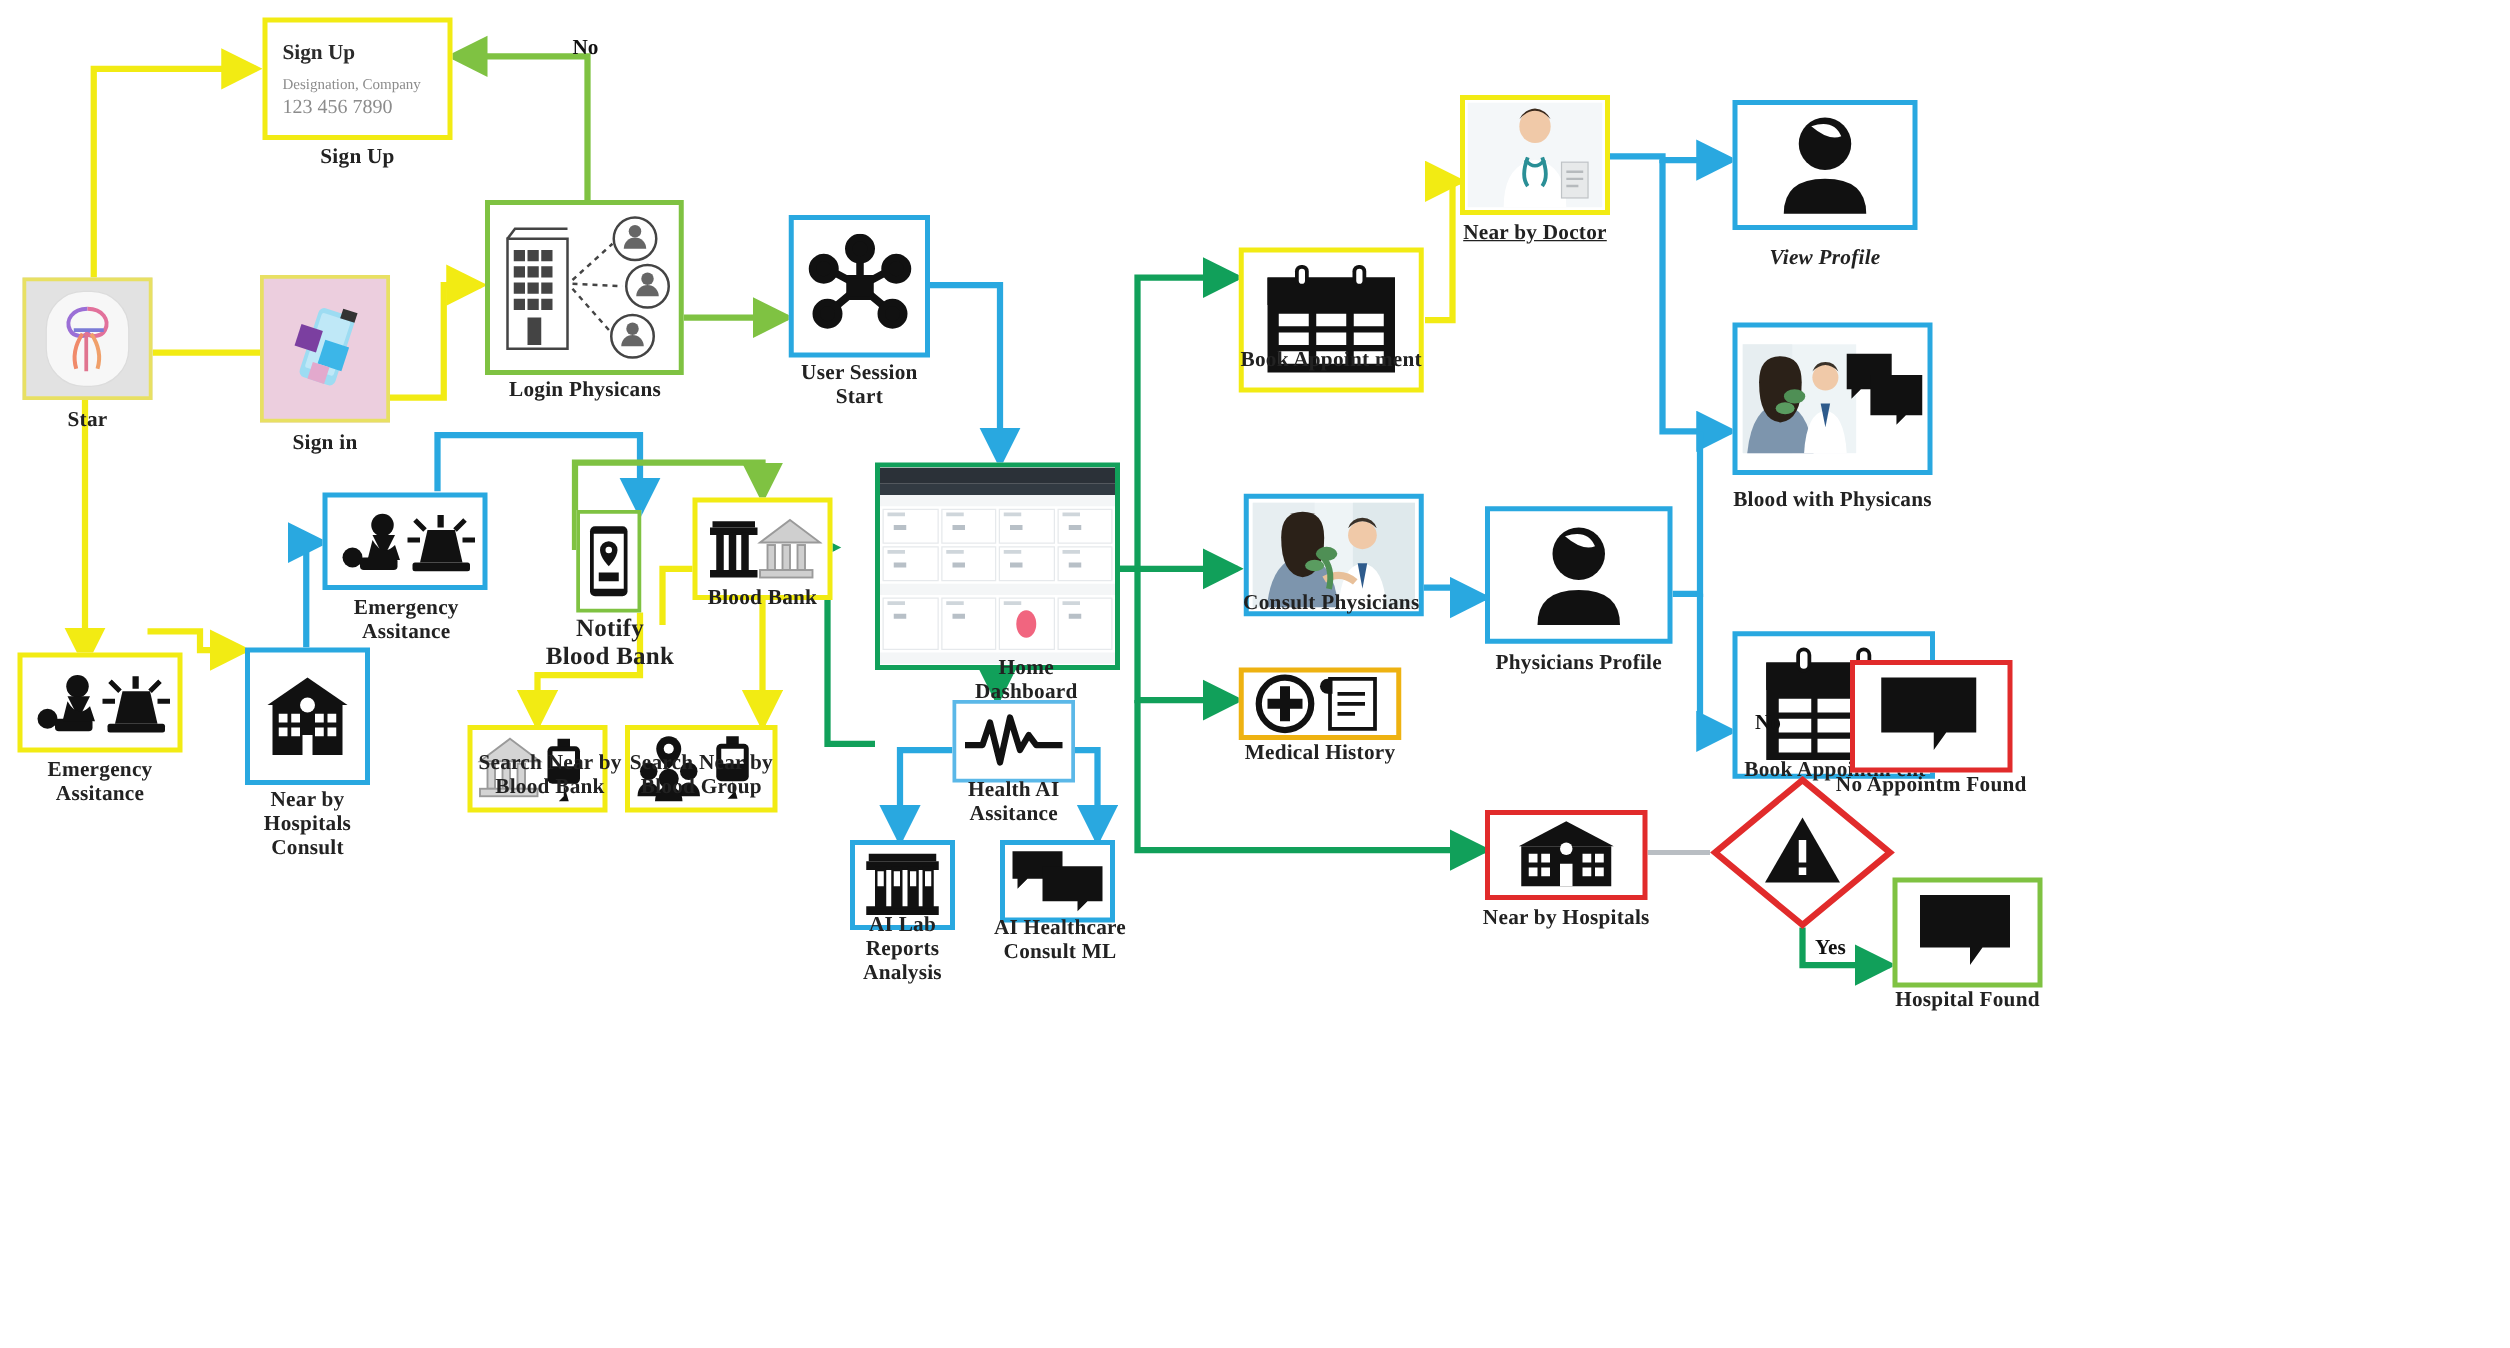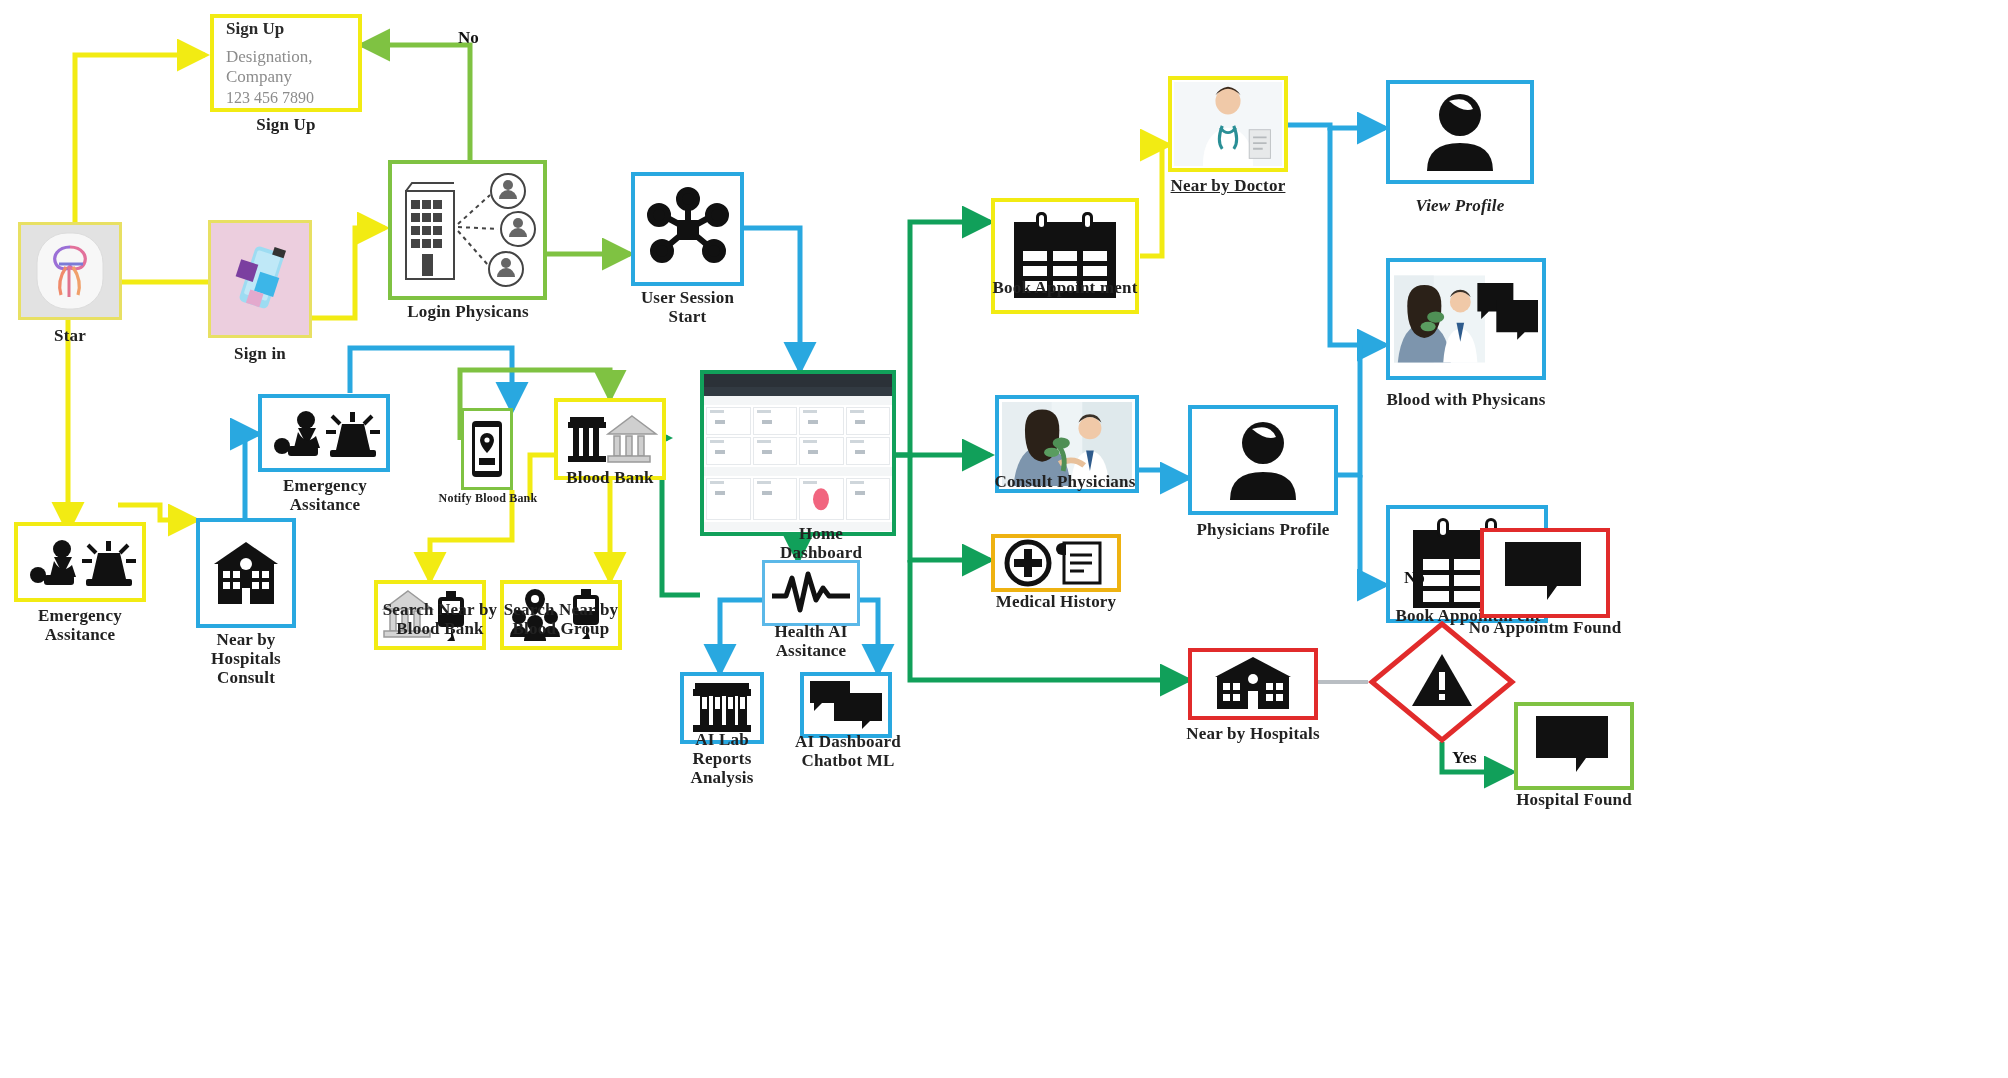--- a/index.html
+++ b/index.html
@@ -1,21 +1,21 @@
 <!DOCTYPE html>
 <html><head>
 <meta charset="utf-8">
 <style>
   html,body{margin:0;padding:0;background:#fff;}
   body{font-family:"Liberation Serif", serif;}
   #canvas{position:relative;width:2008px;height:1078px;background:#ffffff;overflow:hidden;}
   .node{position:absolute;box-sizing:border-box;display:flex;align-items:center;justify-content:center;background:#fff;}
   .node .art{display:flex;align-items:center;justify-content:center;width:100%;height:100%;}
   .cap{position:absolute;text-align:center;font-weight:bold;color:#222;line-height:1.12;font-size:17px;letter-spacing:.2px;}
-  .cap.small{font-size:12px;}
+  .cap.small{font-size:20px;}
   svg.wires{position:absolute;left:0;top:0;width:2008px;height:1078px;pointer-events:none;}
   .edgelabel{position:absolute;font-weight:bold;font-size:17px;color:#111;}
   
   .dash{width:100%;height:100%;background:#fff;display:block;position:relative;overflow:hidden;}
   .dash .bar{height:13px;background:#2b3138;}
   .dash .bar2{height:9px;background:#323a42;}
   .dash .sec{font-size:4px;color:#9aa;padding:2px 4px;background:#f4f6f7;}
   .dash .grid{display:grid;grid-template-columns:repeat(4,1fr);gap:2px;padding:2px;}
   .dash .card{background:#fff;border:1px solid #e6e9ec;height:26px;position:relative;}
   .dash .card i{position:absolute;left:3px;top:2px;width:14px;height:3px;background:#cfd6db;display:block;}
@@ -105,21 +105,21 @@
 
       <path d="M1442,620 L1442,573 L1480,573" stroke="#e12b2b" marker-end="url(#ar)"></path>
 
       <path d="M1442,742 L1442,772 L1512,772" stroke="#11a05a" marker-end="url(#adg)"></path>
     </g>
   </svg>
 
   <div class="node" style="left:210px;top:14px;width:152px;height:98px;border:4px solid #f2eb13;">
     <div class="art" style="flex-direction:column;align-items:flex-start;justify-content:center;padding-left:12px;">
       <div style="font-weight:bold;font-size:17px;color:#2b2b2b;">Sign Up</div>
-      <div style="font-size:17px;color:#8c8c8c;margin-top:8px;">Designation, Company</div>
+      <div style="font-size:12px;color:#8c8c8c;margin-top:8px;">Designation, Company</div>
       <div style="font-size:16px;color:#8c8c8c;margin-top:2px;">123  456  7890</div>
     </div>
   </div>
   <div class="cap" style="left:210px;top:115px;width:152px;">Sign Up</div>
 
   <div class="node" style="left:18px;top:222px;width:104px;height:98px;border:3px solid #e8e063;background:#e2e2e2;">
     <div class="art">
       <svg width="74" height="82" viewBox="0 0 74 82">
         <rect x="4" y="3" width="66" height="76" rx="30" fill="#f7f7f7" stroke="#dcdcdc"></rect>
         <path d="M37 17 c-12 0 -18 9 -14 17 c3 6 12 6 16 2" fill="none" stroke="#9b6fd6" stroke-width="3.2"></path>
@@ -439,21 +439,21 @@
   <div class="cap" style="left:672px;top:730px;width:100px;">AI Lab Reports Analysis</div>
 
   <div class="node" style="left:800px;top:672px;width:92px;height:66px;border:4px solid #29a8e0;">
     <div class="art">
       <svg width="76" height="52" viewBox="0 0 76 52" fill="#111">
         <path d="M2 2 h40 v22 h-28 l-8 8 v-8 h-4 z"></path>
         <path d="M26 14 h48 v28 h-12 l-8 8 v-8 h-28 z"></path>
       </svg>
     </div>
   </div>
-  <div class="cap" style="left:792px;top:732px;width:112px;">AI Dashboard Chatbot ML</div>
+  <div class="cap" style="left:792px;top:732px;width:112px;">AI Healthcare Consult ML</div>
 
   <div class="node" style="left:991px;top:198px;width:148px;height:116px;border:4px solid #f2eb13;">
     <div class="art">
       <svg width="110" height="92" viewBox="0 0 110 92" fill="#111">
         <rect x="4" y="12" width="102" height="76"></rect>
         <rect x="4" y="12" width="102" height="22"></rect>
         <rect x="26" y="2" width="11" height="18" rx="5" fill="#111"></rect>
           <rect x="29" y="5" width="5" height="12" rx="2.5" fill="#fff"></rect>
         <rect x="72" y="2" width="11" height="18" rx="5" fill="#111"></rect>
           <rect x="75" y="5" width="5" height="12" rx="2.5" fill="#fff"></rect>

